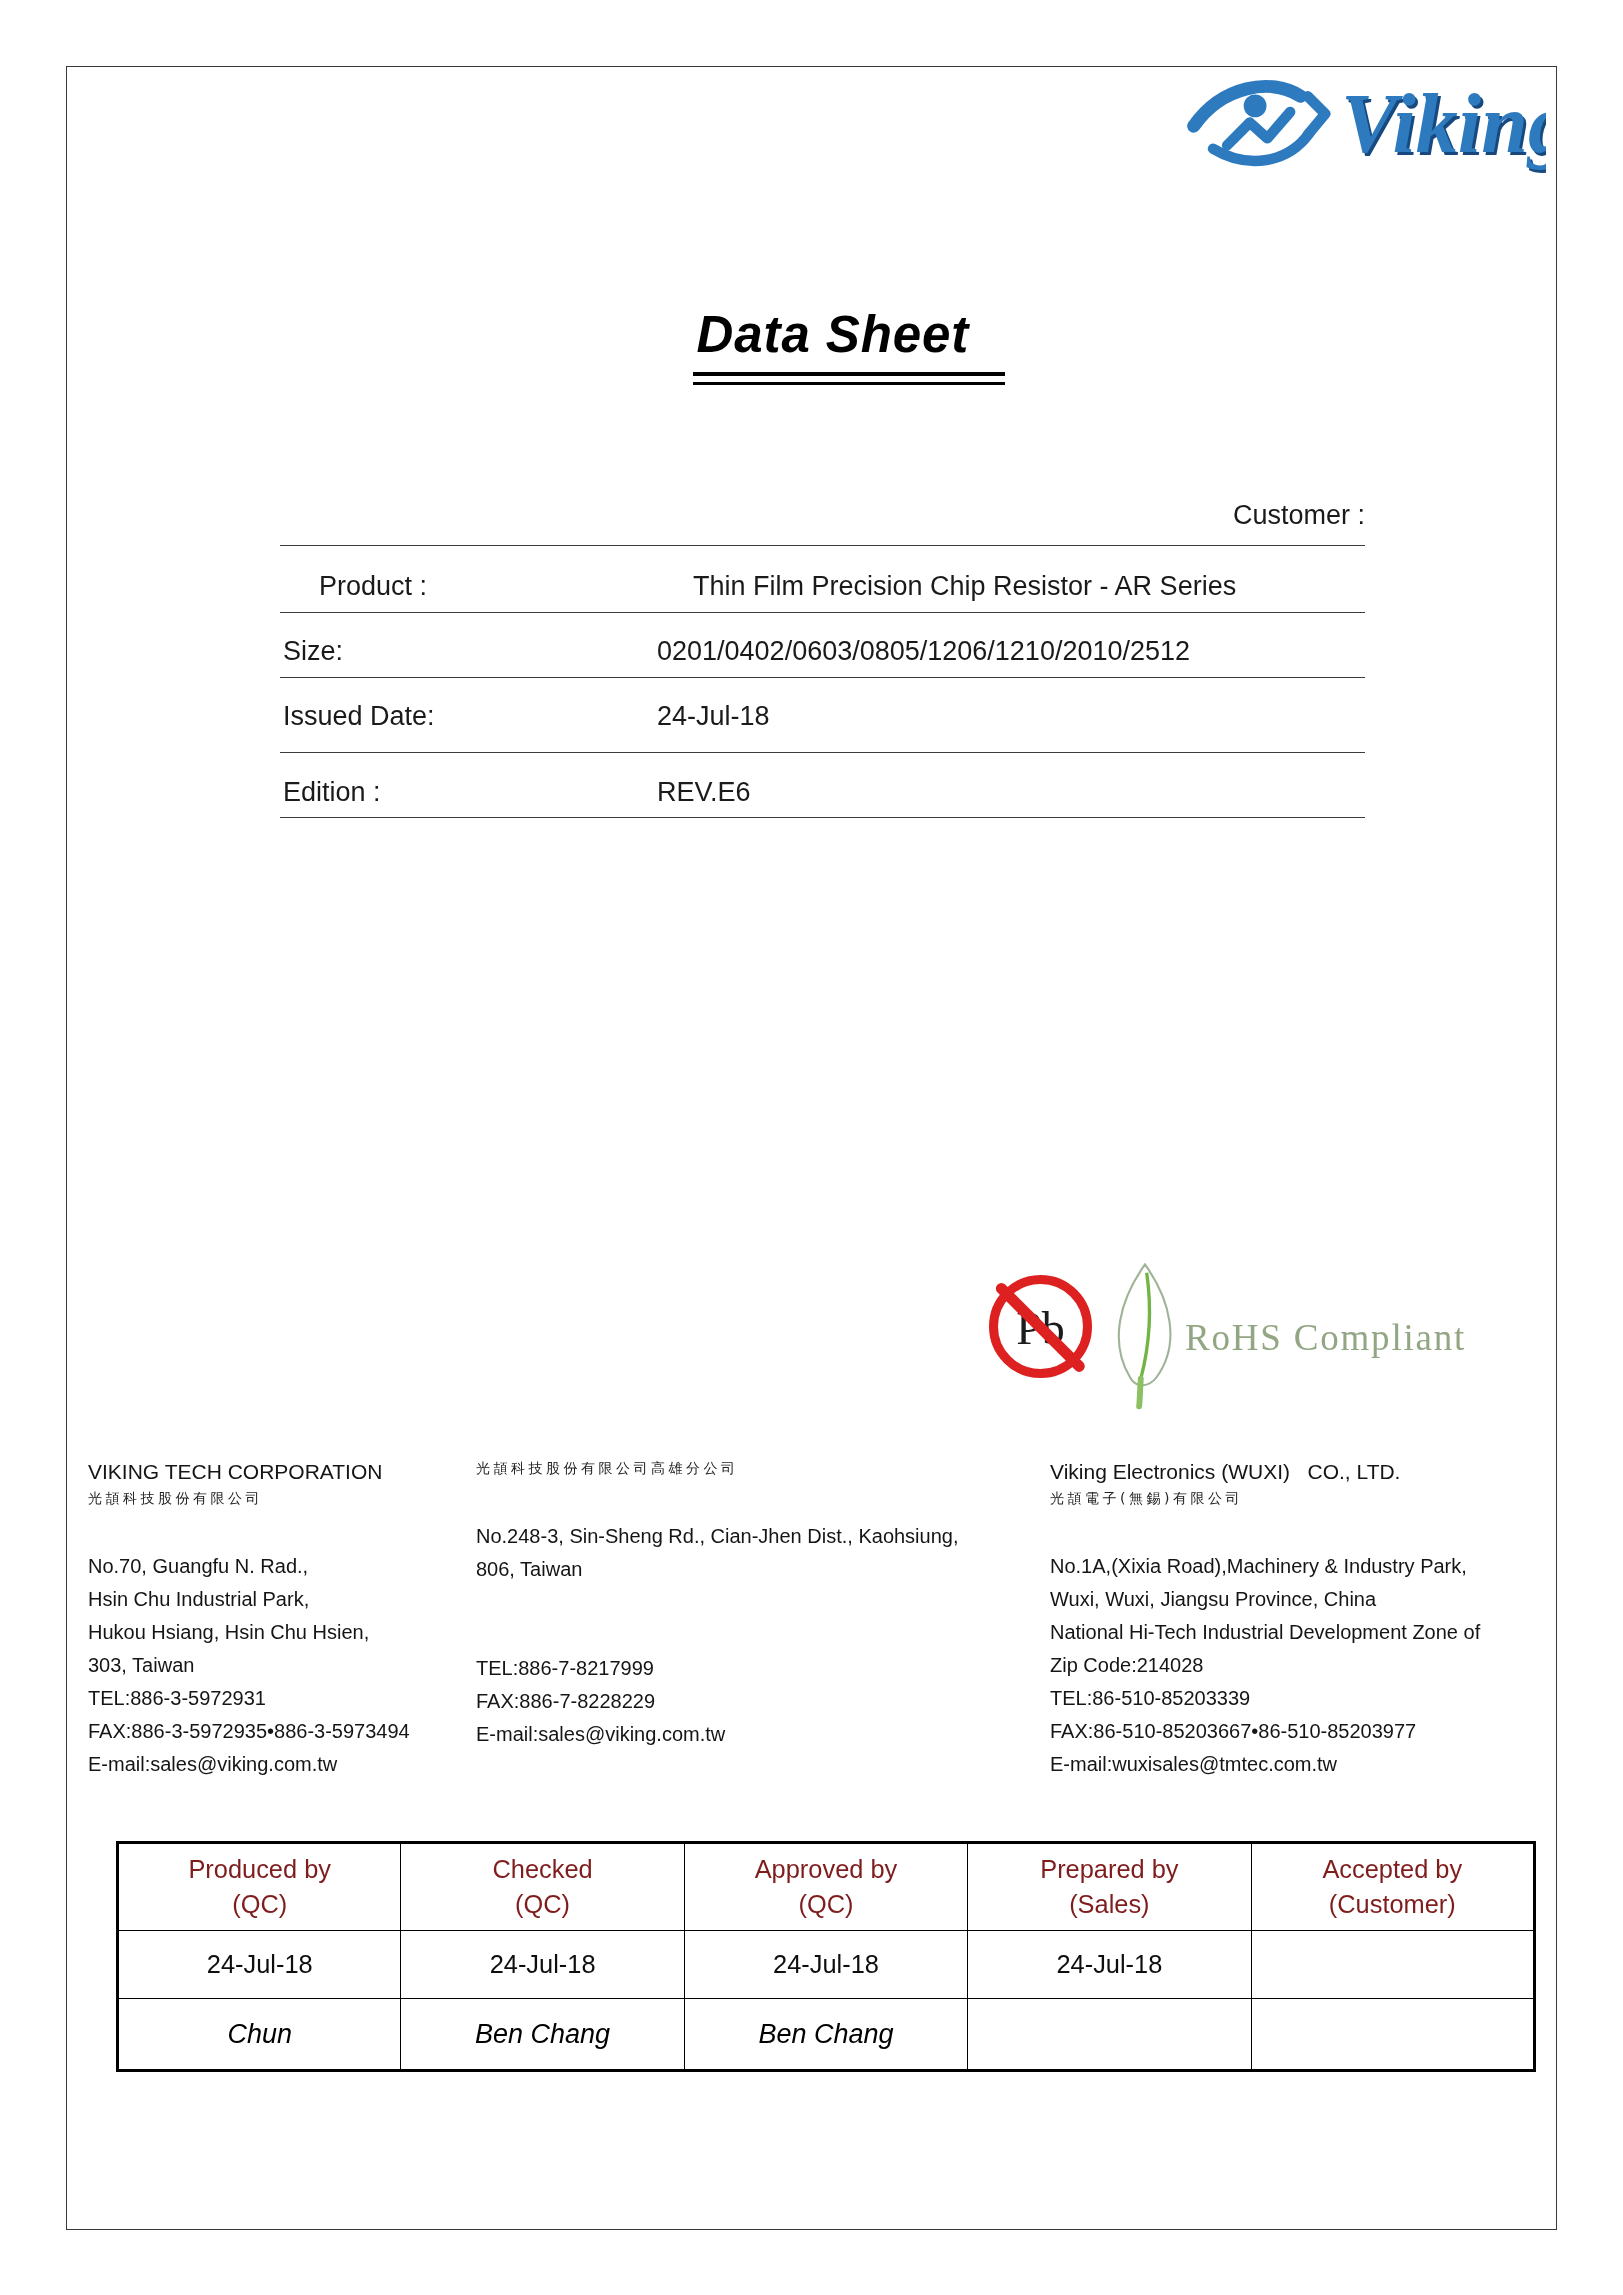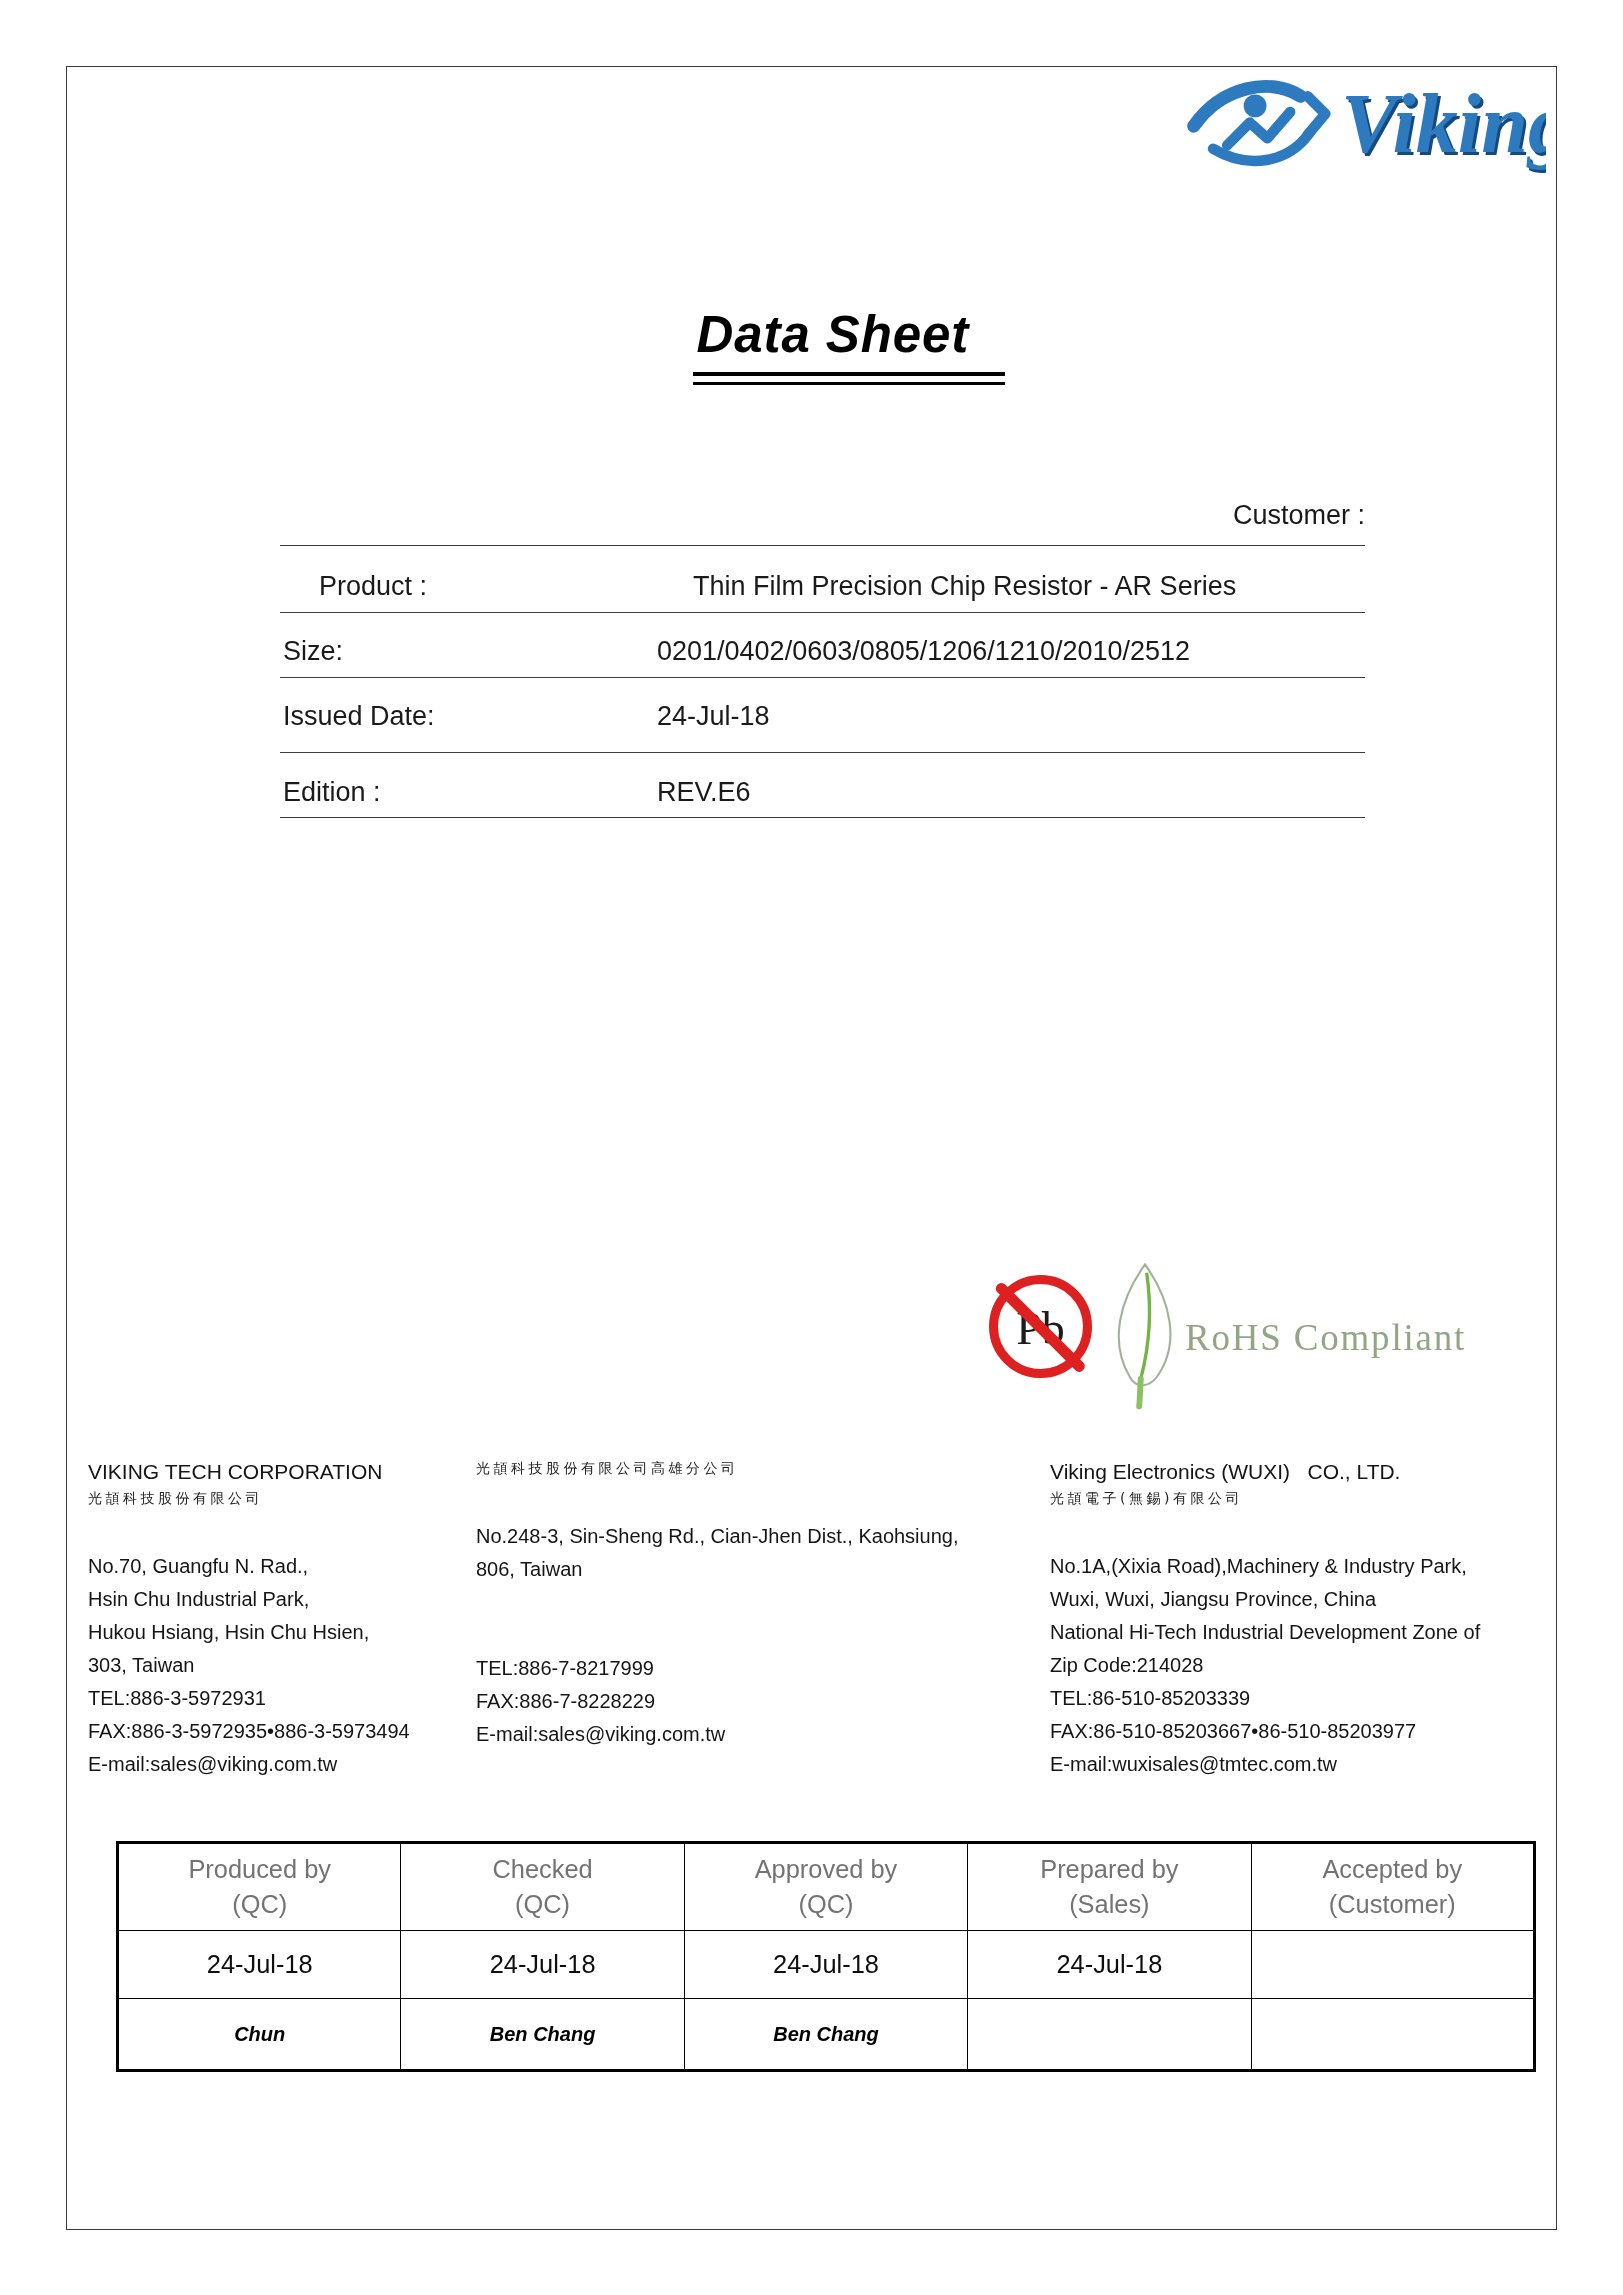--- a/index.html
+++ b/index.html
@@ -68,23 +68,23 @@
   .approval{
     position:absolute; left:116px; top:1841px; width:1420px;
     border-collapse:collapse; table-layout:fixed;
     border:3.5px solid #000;
   }
   .approval td{
     border:1.8px solid #000; text-align:center; vertical-align:middle;
     padding:0; overflow:hidden;
   }
   .approval col{ width:20%; }
-  .row-head td{ height:86px; font-size:25.4px; line-height:35px; color:#737373; }
+  .row-head td{ height:86px; font-size:25.4px; line-height:35px; color:#7f1d1d; }
   .row-date td{ height:67px; font-size:25.4px; color:#0e0e0e; }
-  .row-sign td{ height:70px; font-size:20px; font-weight:bold; font-style:italic; color:#000; }
+  .row-sign td{ height:70px; font-size:27px; font-weight:normal; font-style:italic; color:#000; }
 </style>
 </head>
 <body>
 
 <div class="page">
 
   <div class="frame"></div>
 
   <div class="logo">
     <svg width="361" height="110" viewBox="0 0 412 125">

